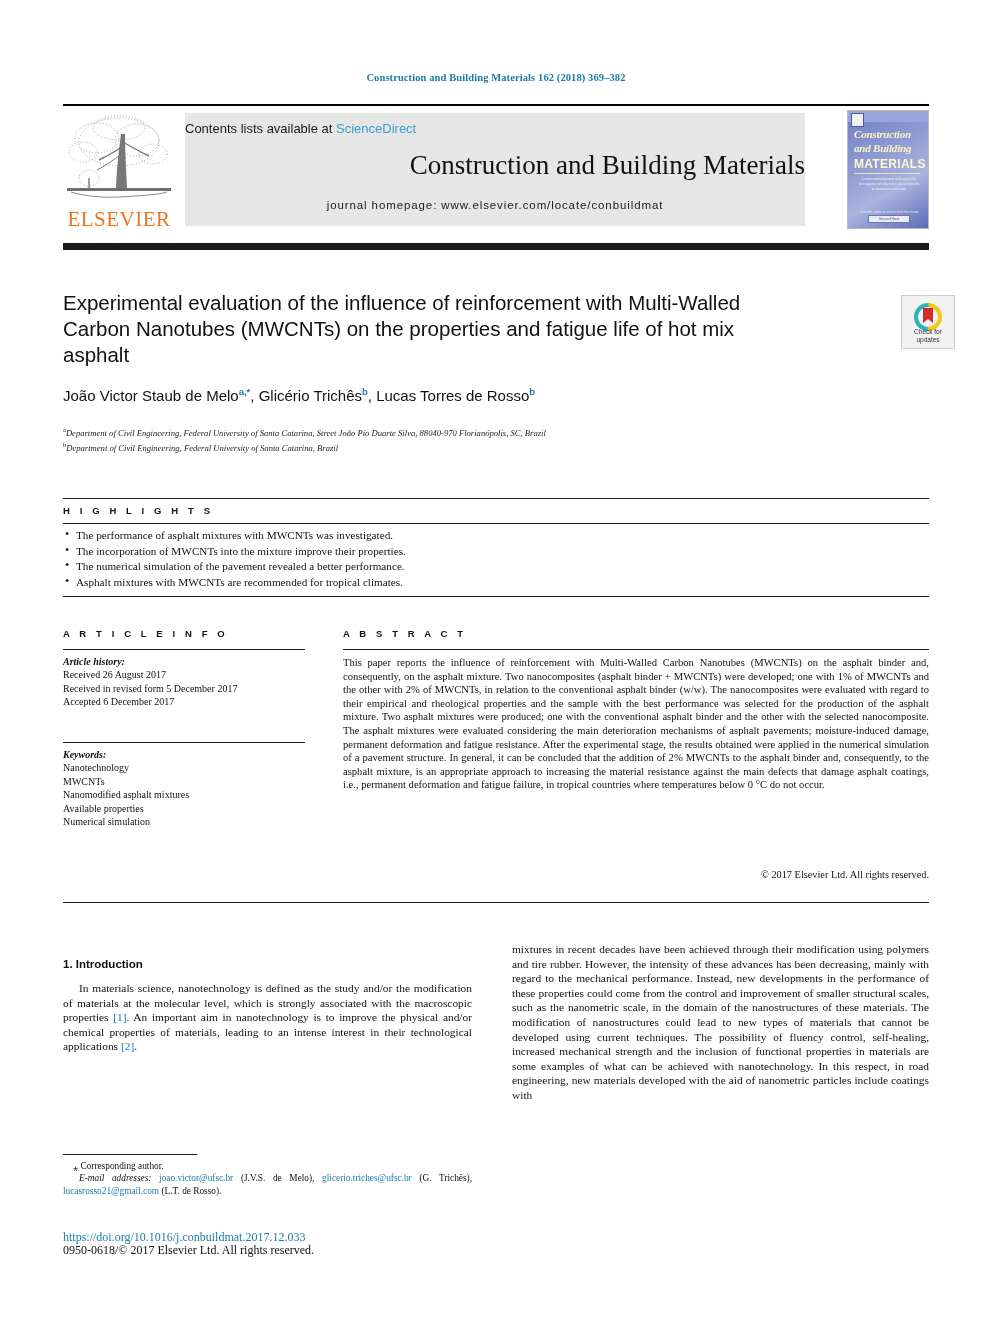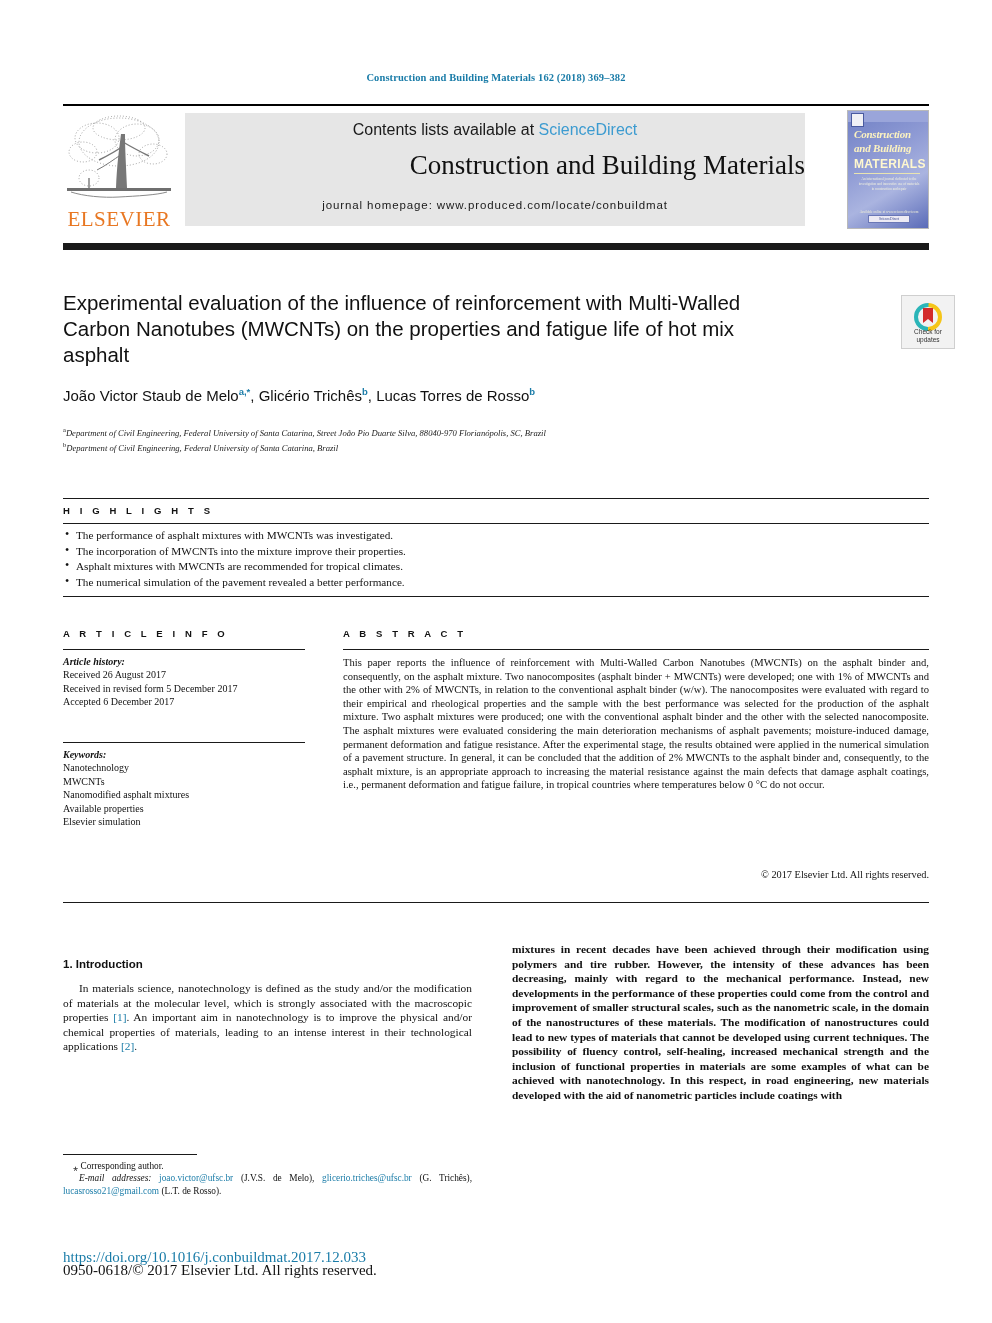--- a/index.html
+++ b/index.html
@@ -66,23 +66,23 @@
     position: absolute;
     left: 122px; top: 7px;
     width: 620px;
     height: 113px;
     background: #e6e6e6;
   }
   .contents-line {
     position: absolute;
     left: 0; top: 8px;
     width: 620px;
-    text-align: center;
-    font-family: "Liberation Sans", sans-serif;
-    font-size: 16px;
+    text-align: left;
+    font-family: "Liberation Sans", sans-serif;
+    font-size: 13px;
     color: #1a1a1a;
   }
   .contents-line .sd {
     color: #3c9bd0;
   }
   .journal-title {
     position: absolute;
     left: 0; top: 37px;
     width: 620px;
     text-align: right;
@@ -398,21 +398,21 @@
     font-family: "Liberation Serif", serif;
     font-size: 11.4px;
     line-height: 14.6px;
     text-align: justify;
     color: #111;
     margin: 0;
     text-indent: 16px;
     hyphens: none;
   }
   .body-p.cont { text-indent: 16px; }
-  .body-p.noind { text-indent: 0; font-weight: bold; }
+  .body-p.noind { text-indent: 0; }
   .ref { color: #1a7ca8; }
 
   
   .fn-rule {
     position: absolute;
     left: 63px; top: 1154px;
     width: 134px; height: 1px; background: #1a1a1a;
   }
   .footnote {
     position: absolute;
@@ -424,24 +424,23 @@
     text-align: justify;
     color: #111;
   }
   .footnote .lbl { font-style: italic; }
   .footnote a, .link { color: #1a7ca8; text-decoration: none; }
   .doi-block {
     position: absolute;
     left: 63px; top: 1231px;
     width: 409px;
     font-family: "Liberation Serif", serif;
-    font-size: 15px;
+    font-size: 12px;
     line-height: 13px;
     color: #111;
-    margin-top: 20px;
   }
   .doi-link { color: #1a7ca8; }
 </style>
 </head>
 <body>
 
 <div class="page">
 
   <div class="running-head">Construction and Building Materials 162 (2018) 369–382</div>
 
@@ -467,21 +466,21 @@
         </g>
       </svg>
       <div class="elsevier-word">ELSEVIER</div>
     </div>
 
     <div class="journal-band">
       <div class="contents-line">
         <span>Contents lists available at </span><span class="sd">ScienceDirect</span>
       </div>
       <div class="journal-title">Construction and Building Materials</div>
-      <div class="homepage-line">journal homepage: www.produced.com/locate/conbuildmat</div>
+      <div class="homepage-line">journal homepage: www.elsevier.com/locate/conbuildmat</div>
     </div>
 
     <div class="cover-thumb">
       <div class="cover-strip"></div>
       <div class="cover-badge"></div>
       <div class="cover-t1">Construction</div>
       <div class="cover-t2">and Building</div>
       <div class="cover-t3">MATERIALS</div>
       <div class="cover-rule"></div>
       <div class="cover-blurb">An international journal dedicated to the investigation and innovative use of materials in construction and repair</div>
@@ -516,41 +515,41 @@
     <div><sup>a</sup><span>Department of Civil Engineering, Federal University of Santa Catarina, Street João Pio Duarte Silva, 88040-970 Florianópolis, SC, Brazil</span></div>
     <div><sup>b</sup><span>Department of Civil Engineering, Federal University of Santa Catarina, Brazil</span></div>
   </div>
 
   <div class="hl-rule-top"></div>
   <div class="hl-label">H I G H L I G H T S</div>
   <div class="hl-rule-mid"></div>
   <div class="hl-list">
     <div class="hl-item">The performance of asphalt mixtures with MWCNTs was investigated.</div>
     <div class="hl-item">The incorporation of MWCNTs into the mixture improve their properties.</div>
+    <div class="hl-item">The numerical simulation of the pavement revealed a better performance.</div>
     <div class="hl-item">Asphalt mixtures with MWCNTs are recommended for tropical climates.</div>
-    <div class="hl-item">The numerical simulation of the pavement revealed a better performance.</div>
   </div>
   <div class="hl-rule-bot"></div>
 
   <div class="ai-label">A R T I C L E  I N F O</div>
   <div class="ai-rule"></div>
   <div class="ai-history">
     <div class="hd">Article history:</div>
     <div>Received 26 August 2017</div>
     <div>Received in revised form 5 December 2017</div>
     <div>Accepted 6 December 2017</div>
   </div>
   <div class="kw-rule"></div>
   <div class="ai-keywords">
     <div class="hd">Keywords:</div>
     <div>Nanotechnology</div>
     <div>MWCNTs</div>
     <div>Nanomodified asphalt mixtures</div>
     <div>Available properties</div>
-    <div>Elsevier simulation</div>
+    <div>Numerical simulation</div>
   </div>
 
   <div class="ab-label">A B S T R A C T</div>
   <div class="ab-rule"></div>
   <div class="abstract">This paper reports the influence of reinforcement with Multi-Walled Carbon Nanotubes (MWCNTs) on the asphalt binder and, consequently, on the asphalt mixture. Two nanocomposites (asphalt binder + MWCNTs) were developed; one with 1% of MWCNTs and the other with 2% of MWCNTs, in relation to the conventional asphalt binder (w/w). The nanocomposites were evaluated with regard to their empirical and rheological properties and the sample with the best performance was selected for the production of the asphalt mixture. Two asphalt mixtures were produced; one with the conventional asphalt binder and the other with the selected nanocomposite. The asphalt mixtures were evaluated considering the main deterioration mechanisms of asphalt pavements; moisture-induced damage, permanent deformation and fatigue resistance. After the experimental stage, the results obtained were applied in the numerical simulation of a pavement structure. In general, it can be concluded that the addition of 2% MWCNTs to the asphalt binder and, consequently, to the asphalt mixture, is an appropriate approach to increasing the material resistance against the main defects that damage asphalt coatings, i.e., permanent deformation and fatigue failure, in tropical countries where temperatures below 0 °C do not occur.</div>
   <div class="copyright">© 2017 Elsevier Ltd. All rights reserved.</div>
 
   <div class="bottom-rule"></div>
 
   <div class="col-left">

